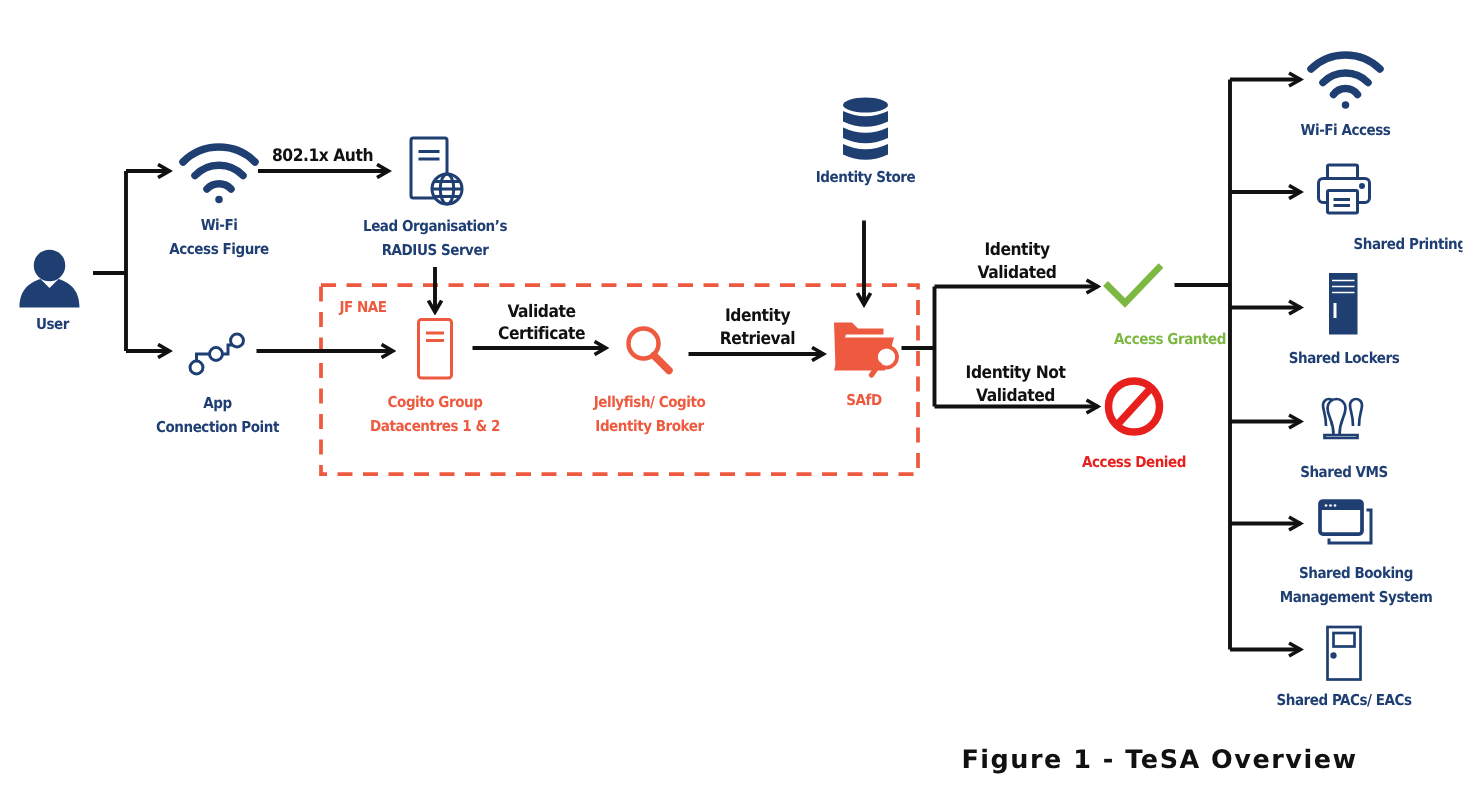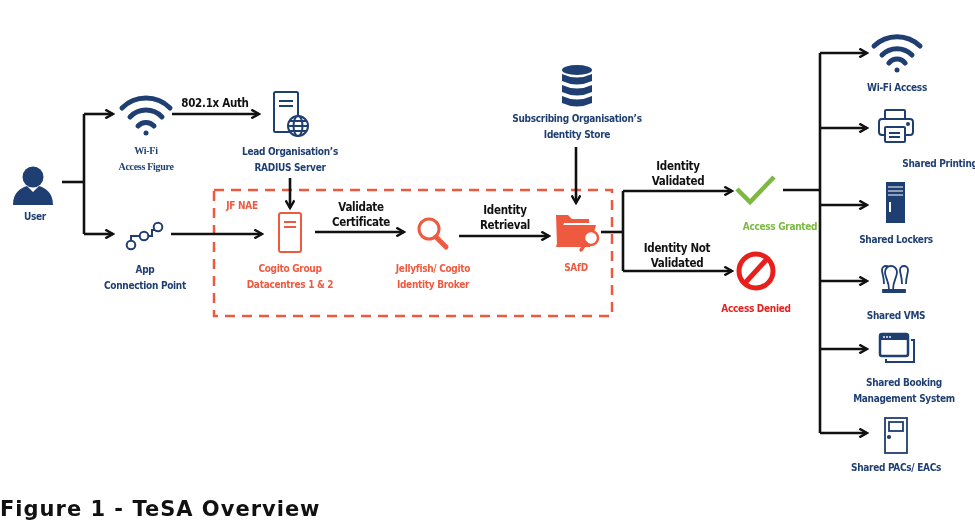--- a/index.html
+++ b/index.html
@@ -7,22 +7,22 @@
          font-family: "Liberation Sans", sans-serif; }
   #diagram { position: absolute; left: 0; top: 0; width: 975px; height: 529px; }
   .lbl { position: absolute; text-align: center; font-weight: bold; font-size: 10px;
          line-height: 16px; white-space: nowrap; transform: translateX(-50%);
          font-family: "DejaVu Sans Condensed", "Liberation Sans", sans-serif; letter-spacing: -0.3px; }
   .navy { color: #1f3f73; }
   .red { color: #ee5a3f; }
   .green { color: #7db843; }
   .deny { color: #e8201d; }
   .blk { color: #111111; font-size: 11.5px; line-height: 15px; }
-  .caption { position: absolute; left: 0; width: 905px; top: 497px; text-align: left;
-             font-family: "DejaVu Sans", sans-serif; font-weight: bold; font-size: 21px;
+  .caption { position: absolute; left: 0; width: 905px; top: 497px; text-align: right;
+             font-family: "DejaVu Sans", sans-serif; font-weight: bold; font-size: 17px;
              letter-spacing: 1px; color: #111; }
 </style>
 </head>
 <body>
 
 <svg id="diagram" viewBox="0 0 975 529" xmlns="http://www.w3.org/2000/svg">
   <defs>
     <marker id="arr" viewBox="0 0 10 10" refX="8" refY="5" markerWidth="4.2" markerHeight="4.2" orient="auto">
       <path d="M1,1 L8,5 L1,9" fill="none" stroke="#111" stroke-width="2.2"></path>
     </marker>
@@ -167,21 +167,21 @@
 
   <g fill="none" stroke="#1f3f73" stroke-width="1.8">
     <rect x="885" y="418" width="22" height="35"></rect>
     <rect x="889" y="422" width="14" height="9"></rect>
     <circle cx="889" cy="437" r="1.2" fill="#1f3f73"></circle>
   </g>
 </svg>
 
 <div class="lbl navy" style="left:35px;top:209px;">User</div>
 
-<div class="lbl navy" style="left:146px;top:143px;font-family:Liberation Serif, serif;">
+<div class="lbl navy" style="left:146px;top:143px;">
   <div>Wi-Fi</div>
   <div>Access Figure</div>
 </div>
 
 <div class="lbl navy" style="left:145px;top:262px;">
   <div>App</div>
   <div>Connection Point</div>
 </div>
 
 <div class="lbl navy" style="left:290px;top:144px;">
@@ -207,21 +207,20 @@
   <div>Jellyfish/ Cogito</div>
   <div>Identity Broker</div>
 </div>
 
 <div class="lbl blk" style="left:505px;top:203px;">
   <div>Identity</div>
   <div>Retrieval</div>
 </div>
 
 <div class="lbl navy" style="left:577px;top:111px;">
-  <div>Subscribing Organisation’s</div>
   <div>Identity Store</div>
 </div>
 
 <div class="lbl red" style="left:576px;top:260px;">SAfD</div>
 
 <div class="lbl blk" style="left:678px;top:159px;">
   <div>Identity</div>
   <div>Validated</div>
 </div>
 

